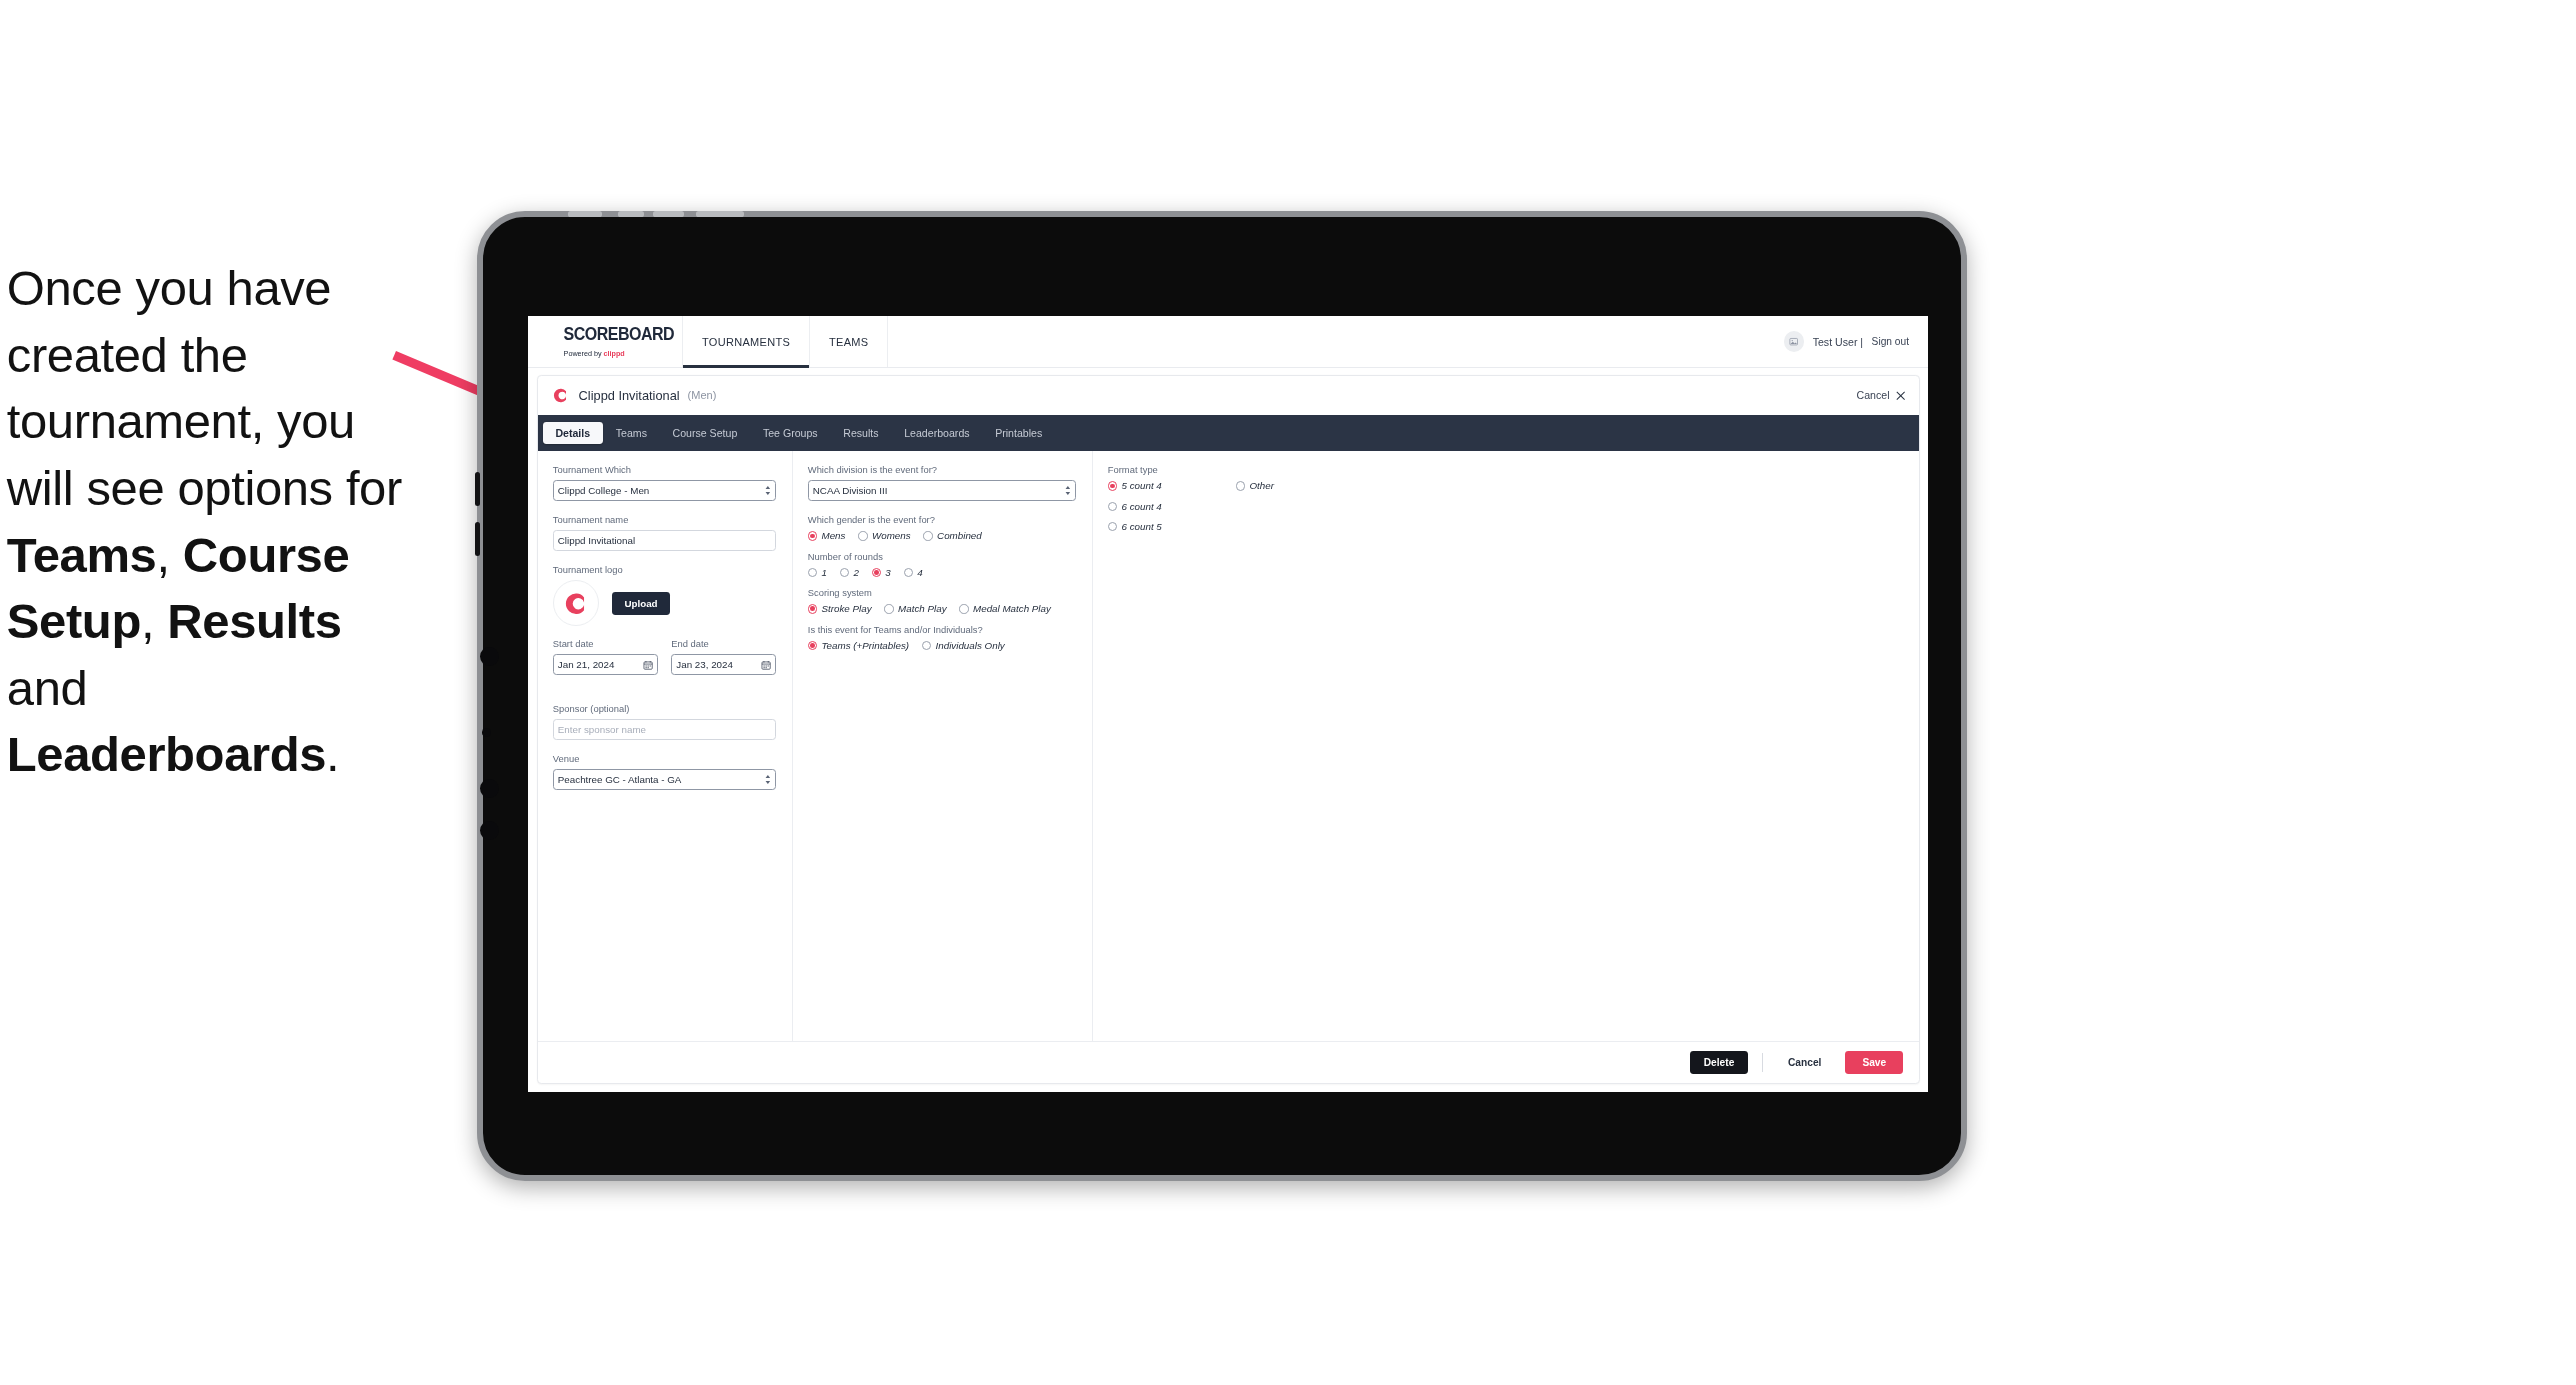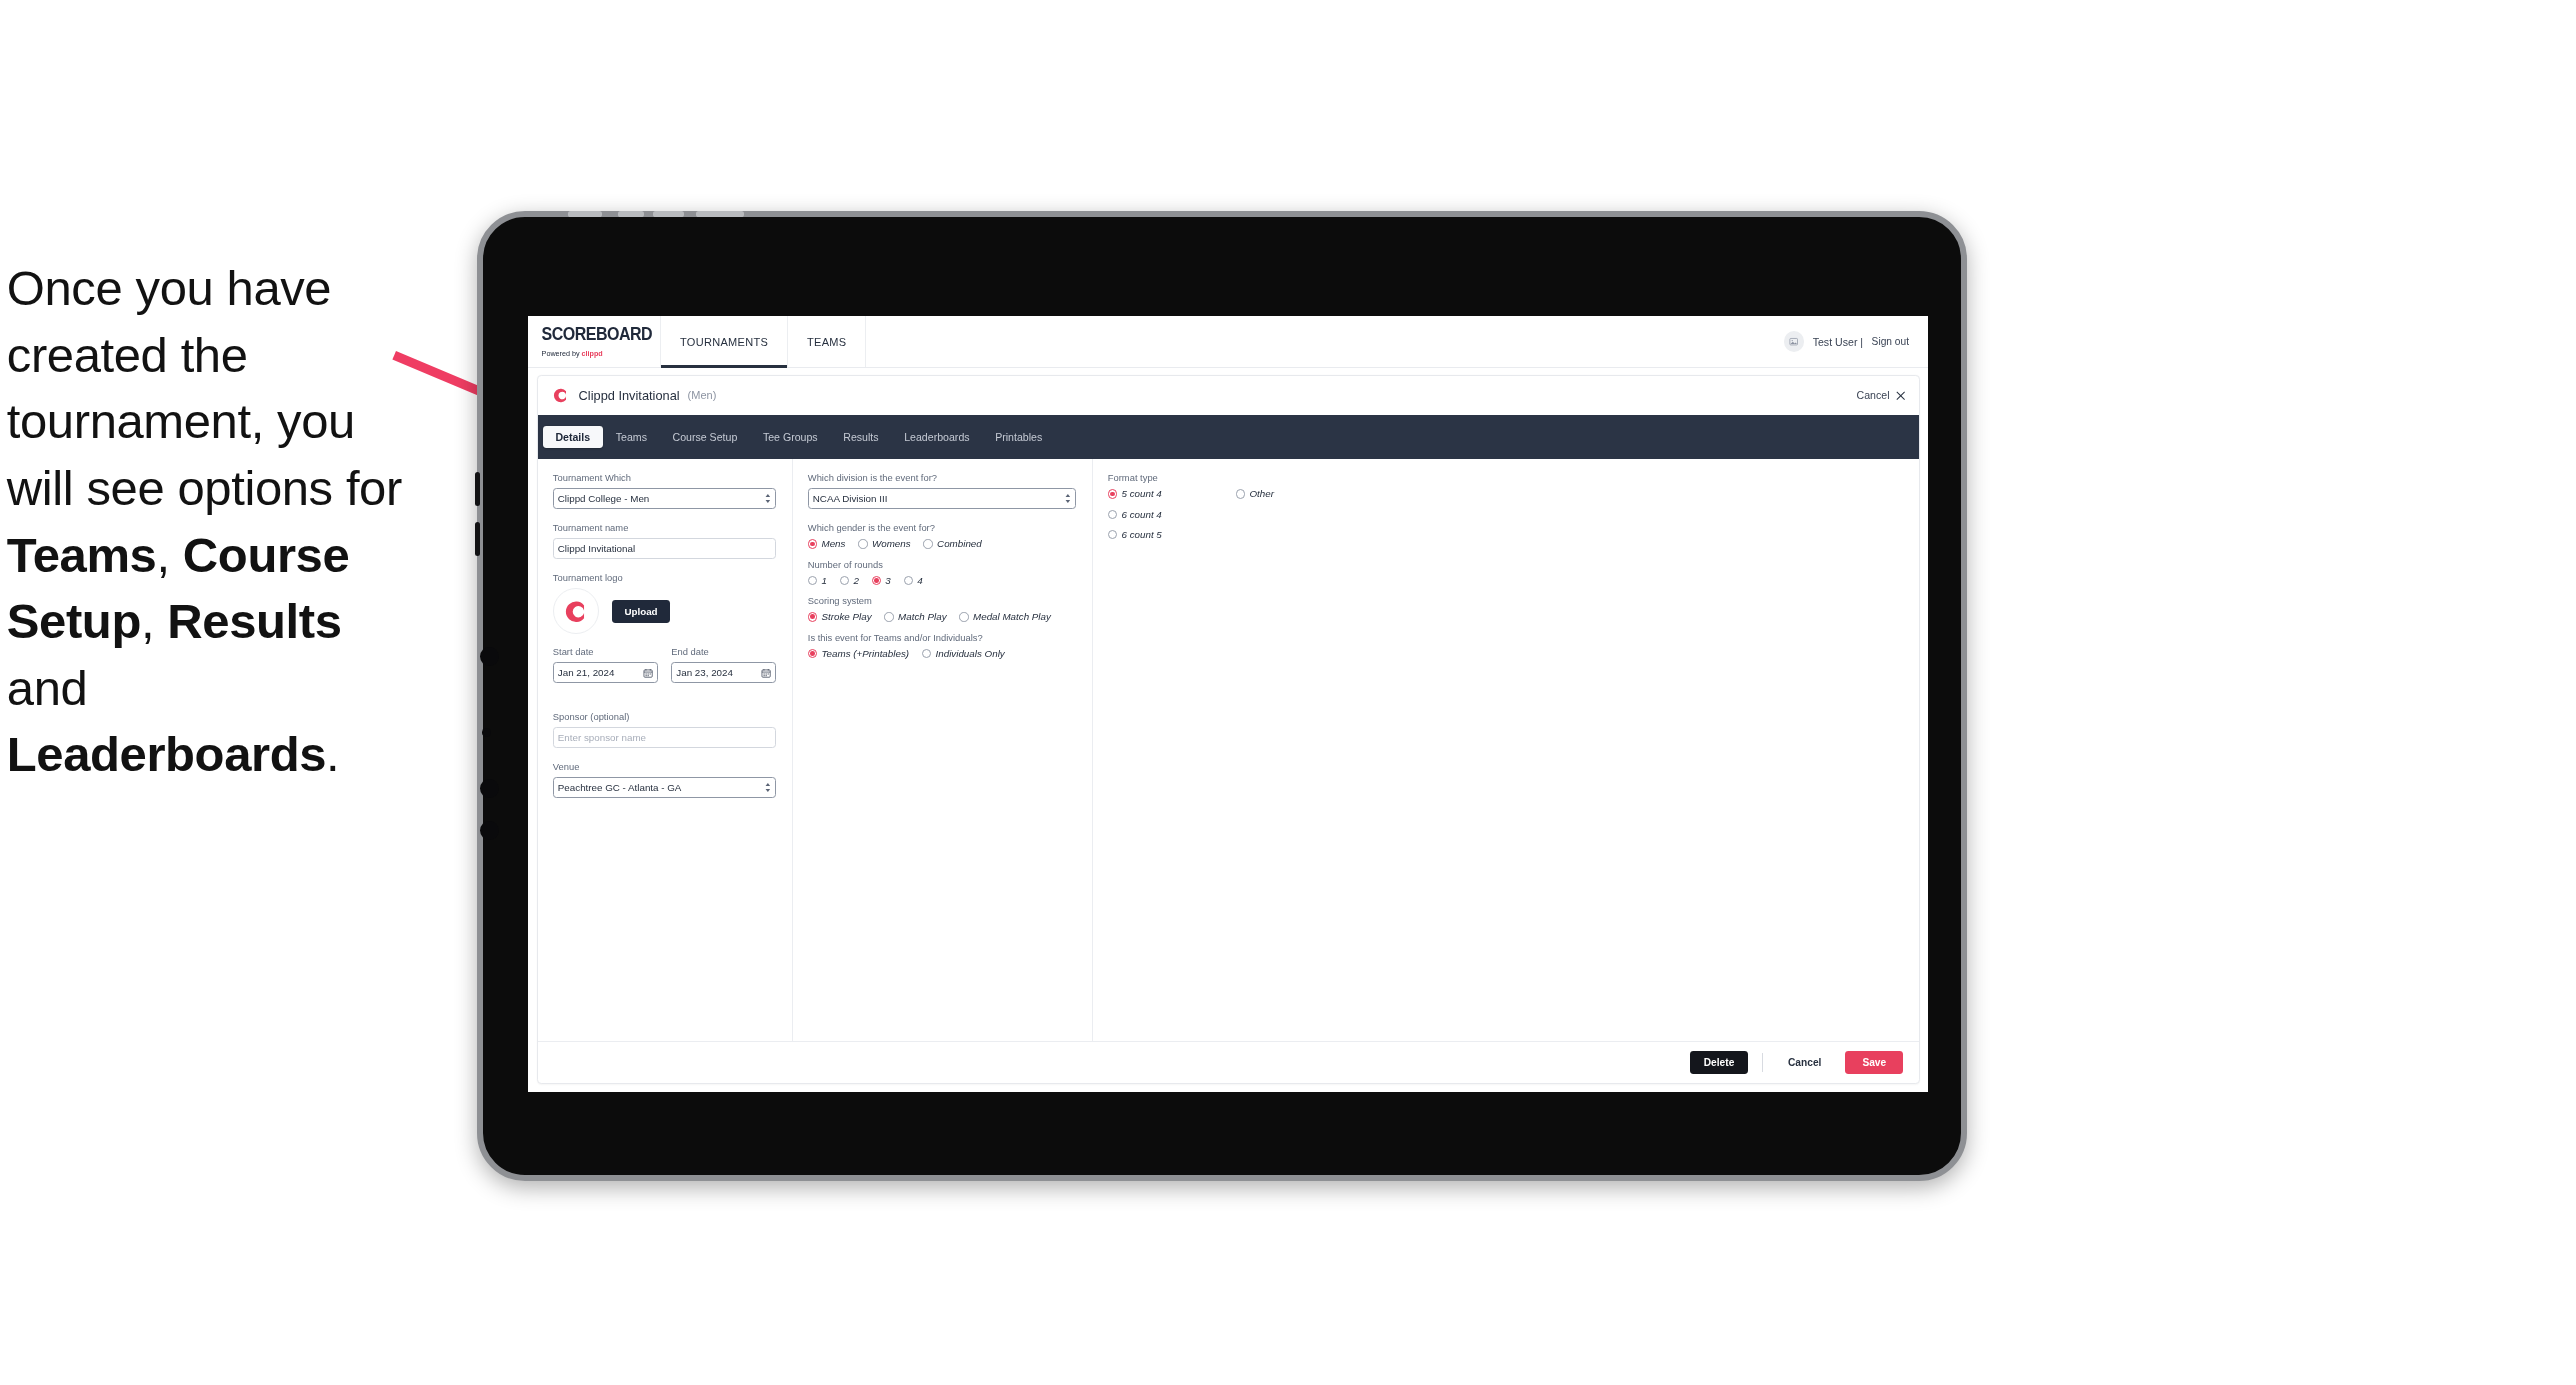--- a/index.html
+++ b/index.html
@@ -41,21 +41,21 @@
   
   #app{
     position:absolute;left:45px;top:99px;width:1400px;height:776px;
     background:#ffffff;overflow:hidden;
     display:flex;flex-direction:column;
     font-size:11px;color:#27303f;
   }
 
   
   #topbar{height:51px;display:flex;align-items:stretch;background:#fff;
-          border-bottom:0.9px solid #e9ebef;flex:0 0 auto;position:relative;}
+          border-bottom:0.9px solid #e9ebef;flex:0 0 auto;position:relative;padding-left:22px;}
   #brand{width:133px;display:flex;flex-direction:column;justify-content:center;
          padding-left:13.6px;box-sizing:border-box;border-right:0.9px solid #eceef1;}
   #brand .bmain{font-size:16px;font-weight:bold;letter-spacing:-0.5px;color:#20293a;
                 font-family:"Liberation Sans",sans-serif;transform:scaleY(1.15);transform-origin:left center;}
   #brand .bsub{font-size:7.2px;color:#20293a;margin-top:5.1px;}
   #brand .bsub em{font-style:normal;color:#e8405e;font-weight:bold;}
   .topnav{display:flex;align-items:center;padding:0 19px;font-size:11px;letter-spacing:0.3px;
           color:#27303f;border-right:0.9px solid #eceef1;cursor:pointer;position:relative;}
   .topnav.active:after{content:"";position:absolute;left:0;right:0;bottom:-0.9px;height:2.6px;background:#27303f;}
   #topspacer{flex:1;}
@@ -70,21 +70,21 @@
         box-shadow:0 0.9px 1.7px rgba(0,0,0,.04);}
 
   #cardhead{height:39px;display:flex;align-items:center;padding:0 13.6px;flex:0 0 auto;}
   #clogo{width:19px;height:19px;margin-right:8.5px;display:flex;align-items:center;justify-content:center;}
   #ttitle{font-size:12.8px;color:#27303f;}
   #tsub{font-size:11px;color:#8d94a2;margin-left:8px;}
   #cardhead .spacer{flex:1;}
   #cancel-top{font-size:10.6px;color:#3a4354;display:flex;align-items:center;gap:6px;cursor:pointer;}
 
   
-  #tabs{background:#2b3445;height:44px;display:flex;align-items:center;padding:0 5.1px;flex:0 0 auto;}
+  #tabs{background:#2b3445;height:36px;display:flex;align-items:center;padding:0 5.1px;flex:0 0 auto;}
   .tab{color:#c5cad4;font-size:10.6px;padding:0 12.8px;height:22px;display:flex;align-items:center;
        border-radius:3.4px;cursor:pointer;}
   .tab.active{background:#f7f8fa;color:#20293a;font-weight:bold;box-shadow:0 0.9px 1.7px rgba(0,0,0,.25);}
 
   
   #body{flex:1;display:flex;min-height:0;}
   .col{padding:13.6px 15.3px 0 15.3px;box-sizing:border-box;}
   .col1{width:255px;border-right:0.9px solid #ebedf1;}
   .col2{width:300px;border-right:0.9px solid #ebedf1;}
   .col3{flex:1;}

